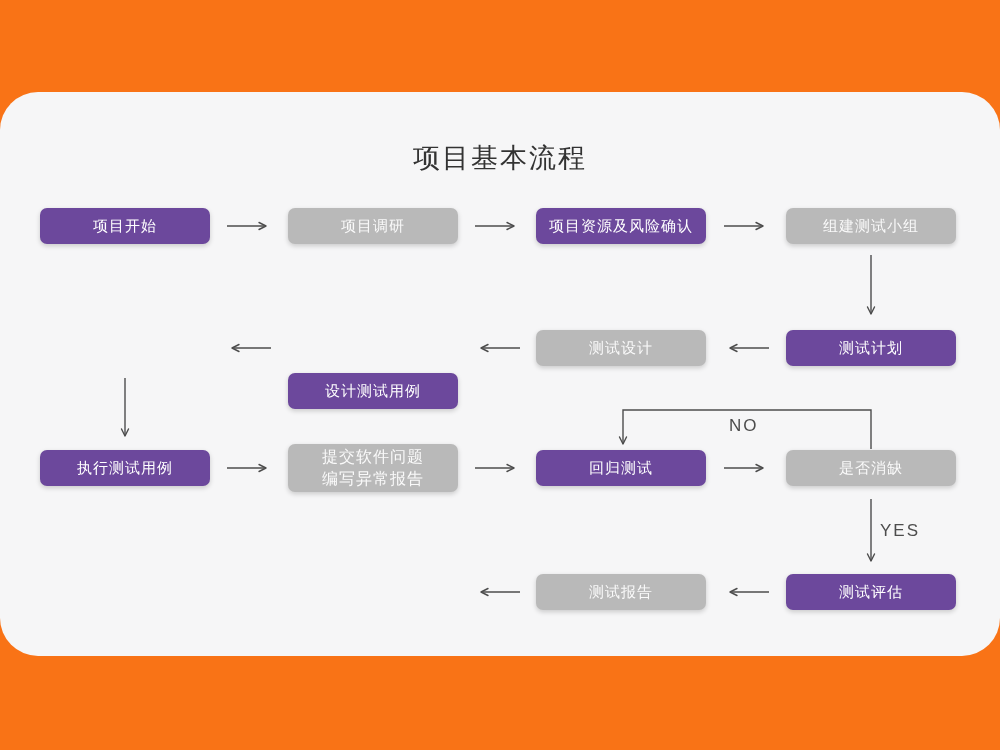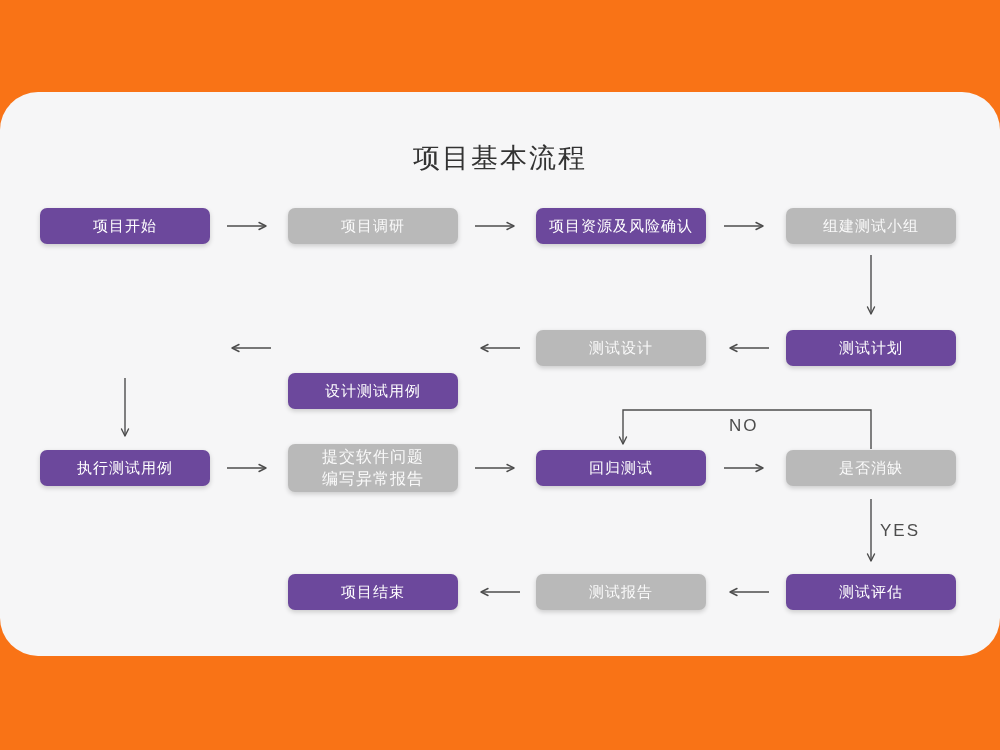--- a/index.html
+++ b/index.html
@@ -125,15 +125,14 @@
   <div class="node purple" style="left:288px; top:330px;margin-top:43px;">设计测试用例</div>
 
   <div class="node purple" style="left:40px;  top:450px;">执行测试用例</div>
   <div class="node gray tall" style="left:288px; top:444px;">提交软件问题
 编写异常报告</div>
   <div class="node purple" style="left:536px; top:450px;">回归测试</div>
   <div class="node gray" style="left:786px; top:450px;">是否消缺</div>
 
   <div class="node purple" style="left:786px; top:574px;">测试评估</div>
   <div class="node gray" style="left:536px; top:574px;">测试报告</div>
-  <div class="node purple" style="left:288px; top:574px;">项目结束</div>
 
 </div>
 
 </body></html>

